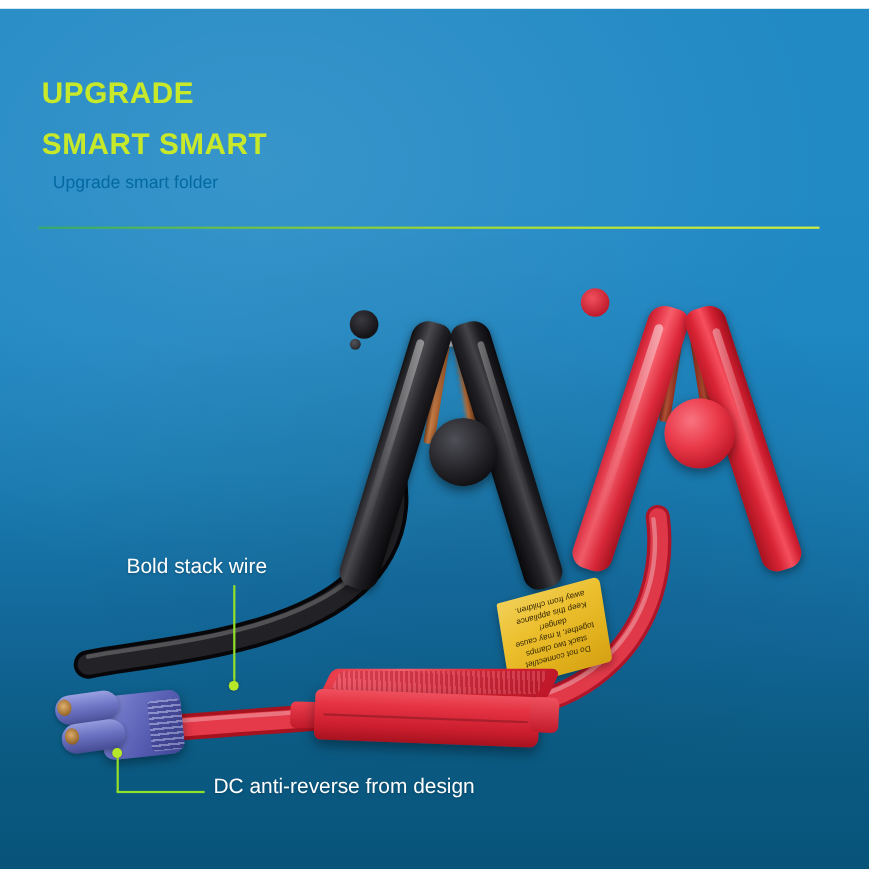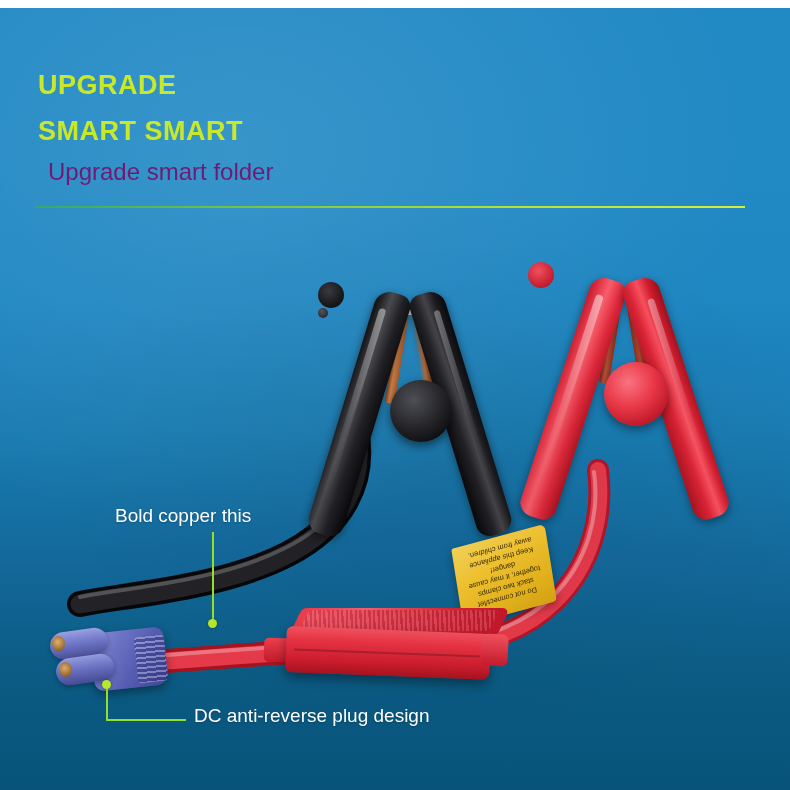--- a/index.html
+++ b/index.html
@@ -49,22 +49,22 @@
     line-height: 46px;
     white-space: nowrap;
   }
   #headline-1 { top: 62px; }
   #headline-2 { top: 108px; }
 
   #subtitle {
     position: absolute;
     left: 48px;
     top: 158px;
-    color: #701a75;
-    font-size: 24px;
+    color: #0369a1;
+    font-size: 16px;
     font-weight: normal;
     white-space: nowrap;
   }
 
   #divider {
     position: absolute;
     left: 35px;
     top: 206px;
     width: 710px;
     height: 2px;
@@ -418,22 +418,22 @@
     </div>
 
     <div id="photo-shade"></div>
   </div>
 
   <div class="headline" id="headline-1">UPGRADE</div>
   <div class="headline" id="headline-2">SMART SMART</div>
   <div id="subtitle">Upgrade smart folder</div>
   <div id="divider"></div>
 
-  <div class="callout-text" id="callout-wire-text">Bold copper this</div>
+  <div class="callout-text" id="callout-wire-text">Bold stack wire</div>
   <div class="leader-line" id="wire-leader-v"></div>
   <div class="leader-dot" id="wire-leader-dot"></div>
 
-  <div class="callout-text" id="callout-plug-text">DC anti-reverse plug design</div>
+  <div class="callout-text" id="callout-plug-text">DC anti-reverse from design</div>
   <div class="leader-line" id="plug-leader-v"></div>
   <div class="leader-line" id="plug-leader-h"></div>
   <div class="leader-dot" id="plug-leader-dot"></div>
 
 </div>
 
 </body></html>

